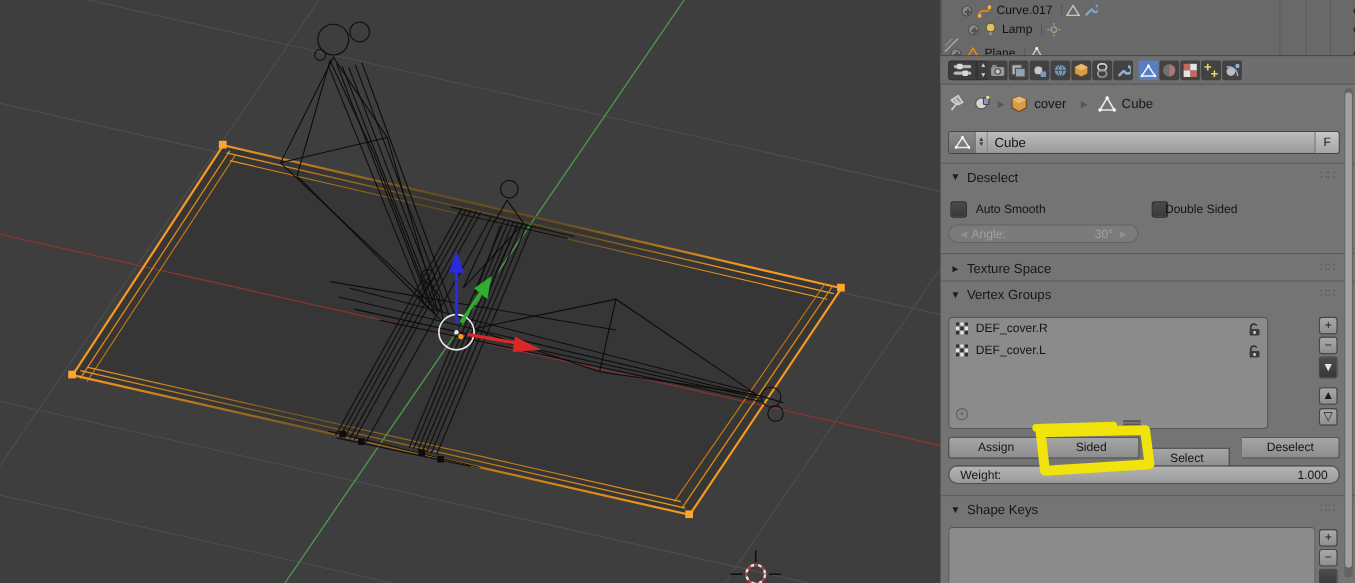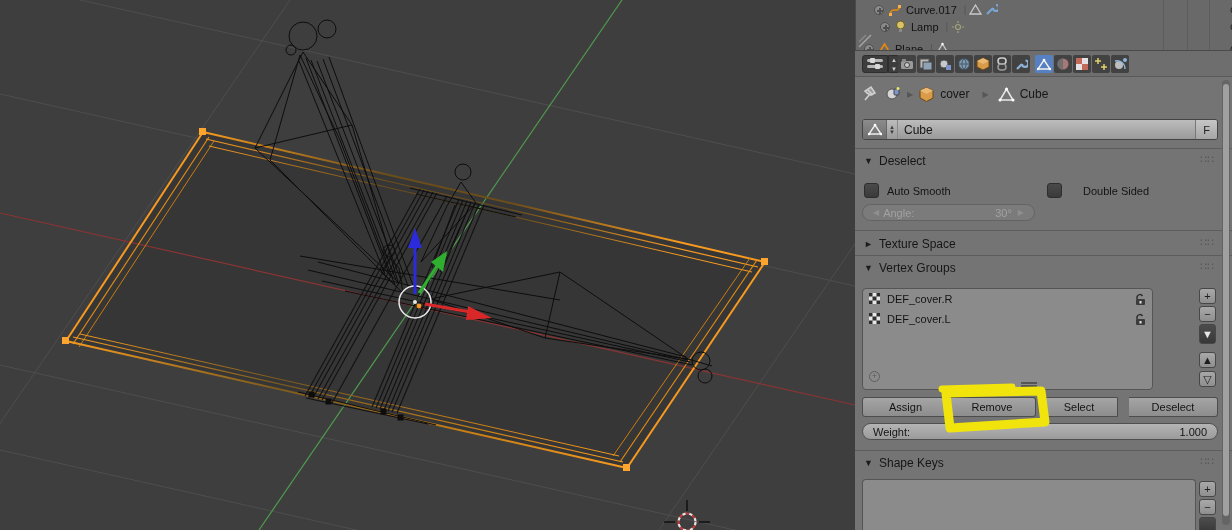--- a/index.html
+++ b/index.html
@@ -456,21 +456,21 @@
     <div class="sep" style="top:148px"></div>
 
     <div class="phead" style="top:152px">
       <span class="tri">▼</span>
       <span class="ttl">Deselect</span>
       <span class="grip">∷∷</span>
     </div>
     <div class="chk" style="left:9px;top:183px"></div>
     <div class="chklbl" style="left:32px;top:185px">Auto Smooth</div>
     <div class="chk" style="left:192px;top:183px"></div>
-    <div class="chklbl" style="left:228px;top:185px">Double Sided</div>
+    <div class="chklbl" style="left:204px;top:185px">Double Sided</div>
     <div class="slider disabled" style="left:7px;top:204px;width:173px">
       <span class="arr">◀</span>
       <span style="flex:1;margin-left:4px">Angle:</span>
       <span>30°</span>
       <span class="arr" style="margin-left:6px">▶</span>
     </div>
 
     <div class="sep" style="top:230px"></div>
 
     <div class="phead" style="top:235px">
@@ -540,22 +540,22 @@
     <div class="listadd">+</div>
     <div class="listgrip"></div>
 
     <div class="sidebtn" style="top:288px">+</div>
     <div class="sidebtn" style="top:306px">−</div>
     <div class="sidebtn dark" style="top:324px;height:20px;line-height:18px">▼</div>
     <div class="sidebtn" style="top:352px">▲</div>
     <div class="sidebtn" style="top:371px">▽</div>
 
     <div class="btn" style="left:7px;top:397px;width:87px;border-radius:3px 0 0 3px">Assign</div>
-    <div class="btn" style="left:94px;top:397px;width:87px;border-left:none;border-radius:0 3px 3px 0">Remove</div>
-    <div class="btn" style="left:185px;top:397px;width:78px;border-radius:3px 0 0 3px">Select</div>
+    <div class="btn" style="left:94px;top:397px;width:87px;border-left:none;border-radius:0 3px 3px 0">Sided</div>
+    <div class="btn" style="left:185px;top:407px;width:78px;border-radius:3px 0 0 3px">Select</div>
     <div class="btn" style="left:274px;top:397px;width:89px;border-left:none;border-radius:0 3px 3px 0">Deselect</div>
 
     <div class="slider wslider" style="left:7px;top:423px;width:356px;border-radius:9px">
       <span>Weight:</span>
       <span>1.000</span>
     </div>
 
     <div class="sep" style="top:450px"></div>
 
     <div class="phead" style="top:454px">

